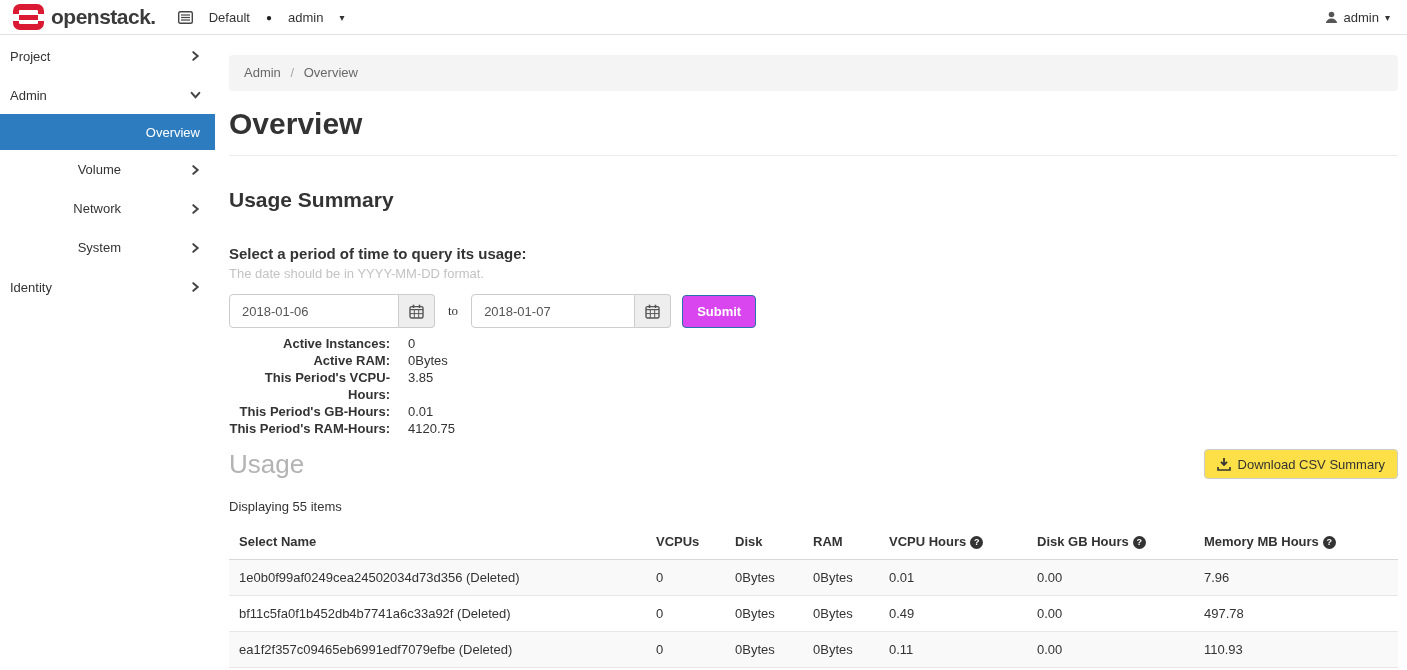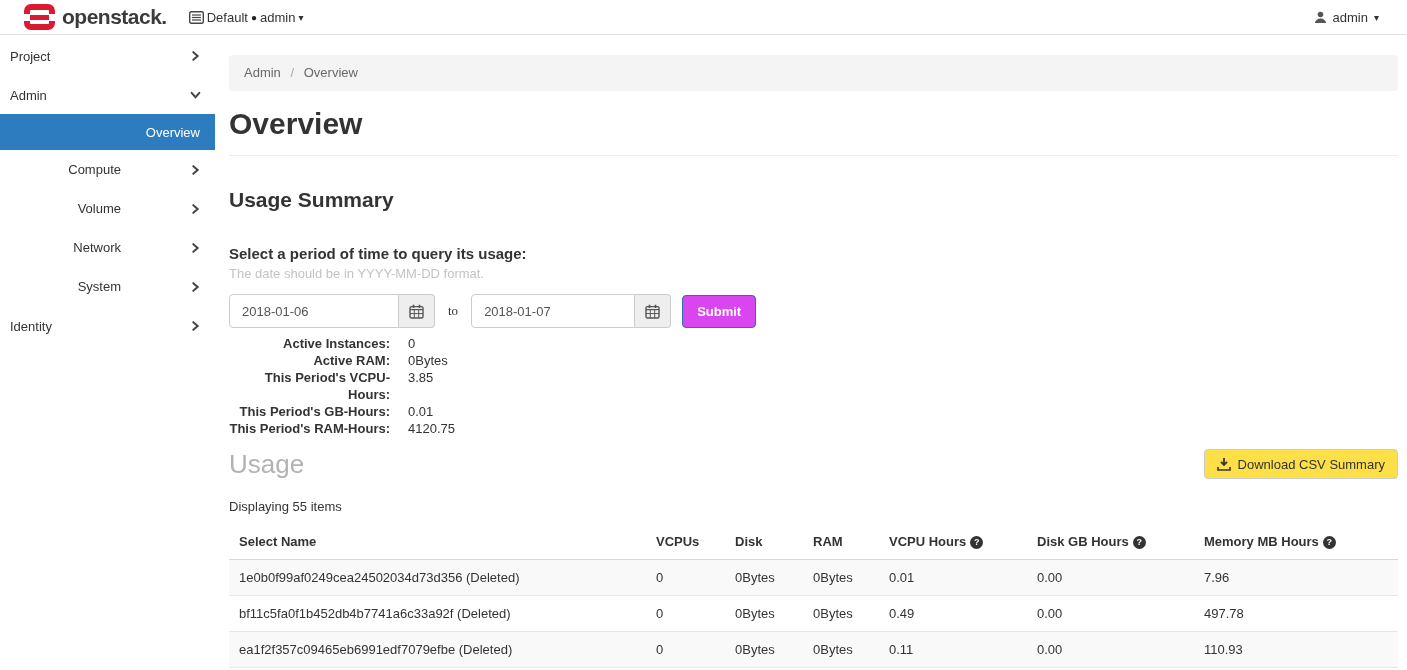--- a/index.html
+++ b/index.html
@@ -1,28 +1,28 @@
 <!DOCTYPE html>
 <html><head>
 <meta charset="utf-8">
 <style>
   * { margin:0; padding:0; box-sizing:border-box; }
   html,body { width:1407px; height:670px; overflow:hidden; background:#fff;
     font-family:"Liberation Sans","DejaVu Sans",sans-serif; color:#333; }
 
   
   .topbar { height:35px; background:#fff; border-bottom:1px solid #e2e2e2;
-    display:flex; align-items:center; padding:0 24px; }
+    display:flex; align-items:center; padding:0 13px; }
   .brand { display:flex; align-items:center; gap:7px; cursor:pointer; }
   .oslogo { position:relative; width:31px; height:26px; }
   .oslogo .ring { position:absolute; inset:0; border:6px solid #da1a32; border-radius:7px; }
   .oslogo .slot { position:absolute; left:-1px; right:-1px; top:10px; height:7px; background:#fff; }
   .oslogo .bar  { position:absolute; left:6px; right:6px; top:11px; height:5px; background:#da1a32; }
   .wordmark { font-size:21px; font-weight:700; color:#3b3b3b; letter-spacing:-0.5px; }
-  .context { display:flex; align-items:center; gap:3px; margin-left:22px; font-size:13px; cursor:pointer; }
+  .context { display:flex; align-items:center; gap:16px; margin-left:22px; font-size:13px; cursor:pointer; }
   .dot { font-size:10px; color:#222; }
   .caret { font-size:10px; color:#333; }
   .spacer { flex:1; }
   .usermenu { display:flex; align-items:center; gap:6px; font-size:13px; cursor:pointer; padding-right:4px; }
 
   
   .layout { display:flex; height:635px; }
   .sidebar { width:215px; flex:0 0 215px; padding-top:1px; }
   .nav-item { position:relative; display:flex; align-items:center; font-size:13px;
     color:#333; cursor:pointer;text-align:center; }
@@ -129,26 +129,20 @@
     <div class="nav-item lvl1 row-admin">
       <span>Admin</span>
       <svg class="chev" width="11" height="11" viewBox="0 0 10 10">
         <path d="M1.5 3 L5 7 L8.5 3" fill="none" stroke="#444" stroke-width="1.8" stroke-linecap="round"></path>
         </svg>
     </div>
     <div class="nav-item nav-active">
       <span>Overview</span>
     </div>
     <div class="nav-item lvl2">
-      <span>Compute</span>
-      <svg class="chev" width="11" height="11" viewBox="0 0 10 10">
-        <path d="M3 1.5 L7 5 L3 8.5" fill="none" stroke="#444" stroke-width="1.8" stroke-linecap="round"></path>
-        </svg>
-    </div>
-    <div class="nav-item lvl2">
       <span>Volume</span>
       <svg class="chev" width="11" height="11" viewBox="0 0 10 10">
         <path d="M3 1.5 L7 5 L3 8.5" fill="none" stroke="#444" stroke-width="1.8" stroke-linecap="round"></path>
         </svg>
     </div>
     <div class="nav-item lvl2">
       <span>Network</span>
       <svg class="chev" width="11" height="11" viewBox="0 0 10 10">
         <path d="M3 1.5 L7 5 L3 8.5" fill="none" stroke="#444" stroke-width="1.8" stroke-linecap="round"></path>
         </svg>

